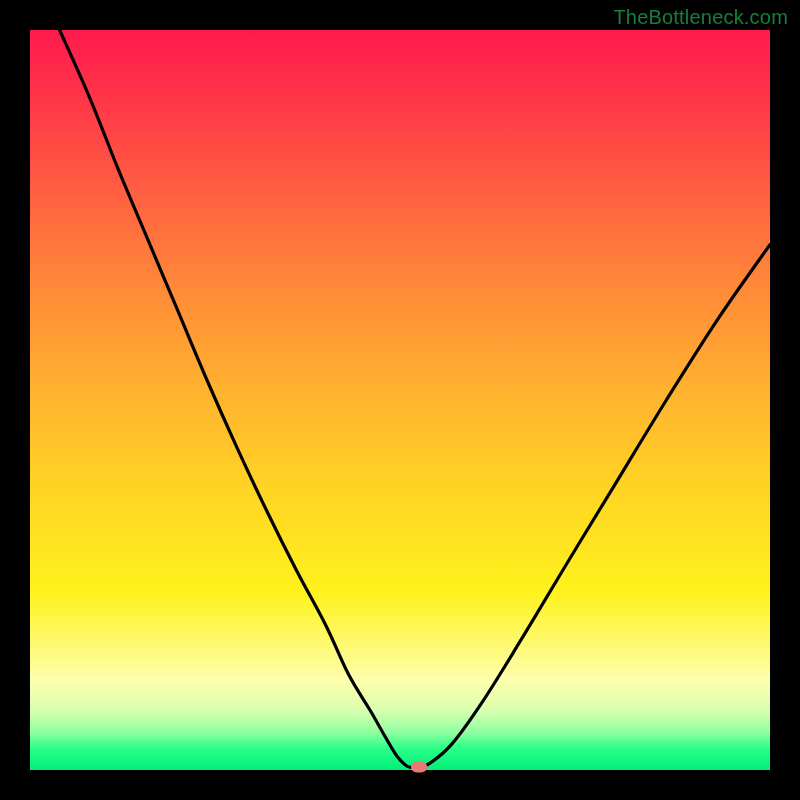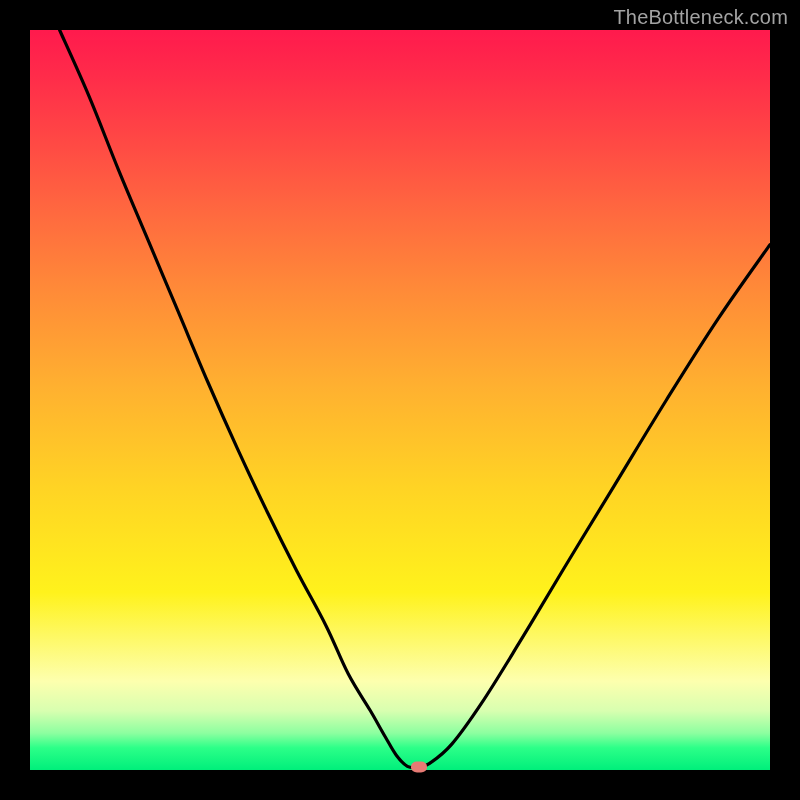--- a/index.html
+++ b/index.html
@@ -35,21 +35,21 @@
       #fdffae 88%,
       #d8ffb0 92%,
       #8dffa0 95%,
       #2cff88 97%,
       #00ef7b 100%);
   }
   .watermark {
     position: absolute;
     top: 6px;
     right: 12px;
-    color: #a3a3a3;
+    color: #15803d;
     font-size: 20px;
     font-weight: 500;
     letter-spacing: 0.2px;
     user-select: none;
   }
   svg.curve {
     position: absolute;
     left: 0;
     top: 0;
     width: 740px;

